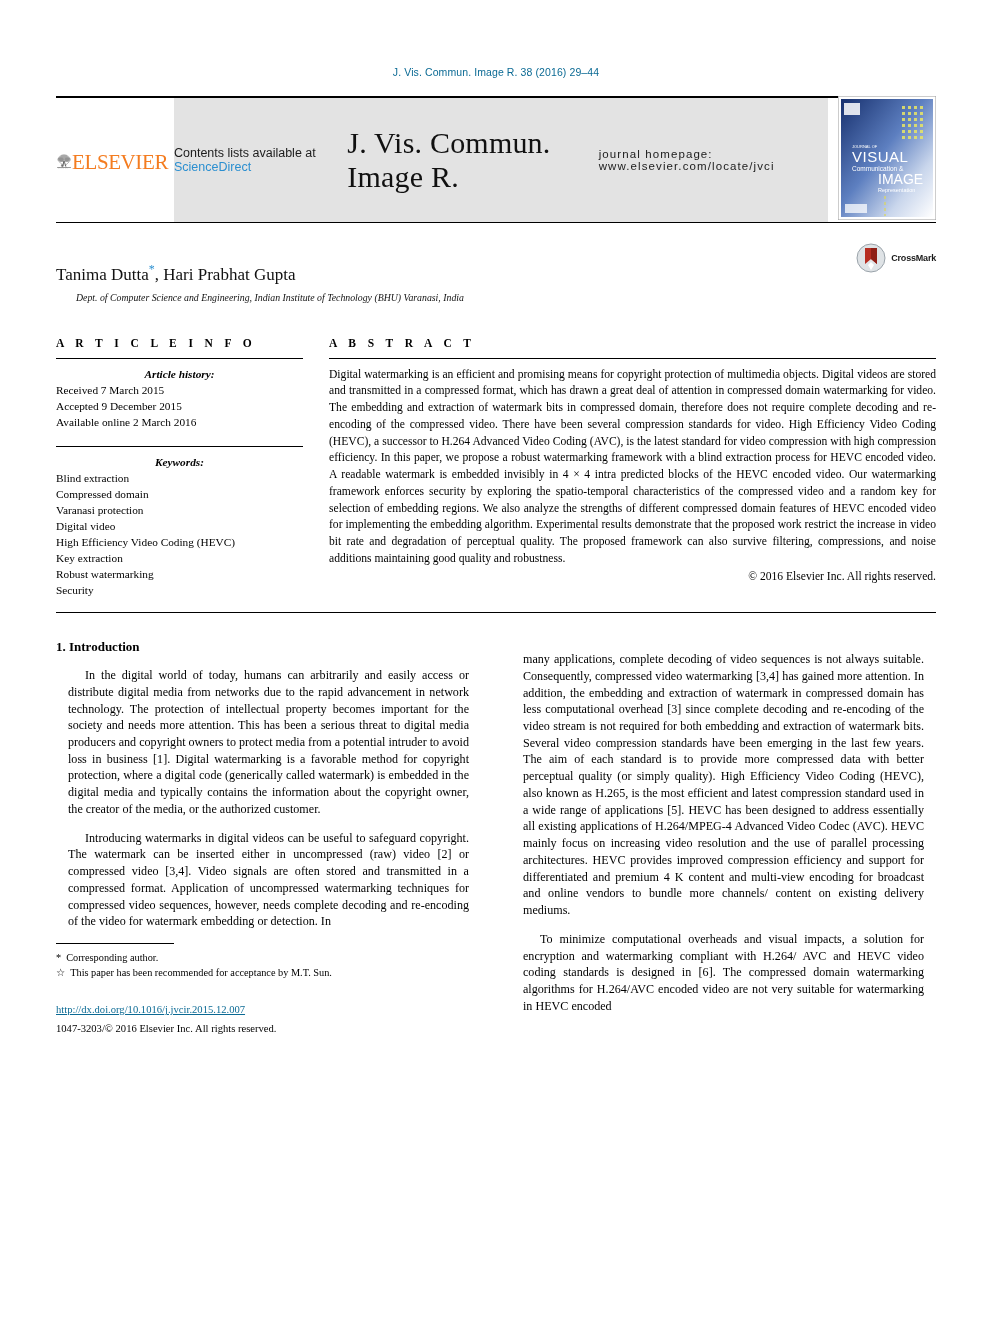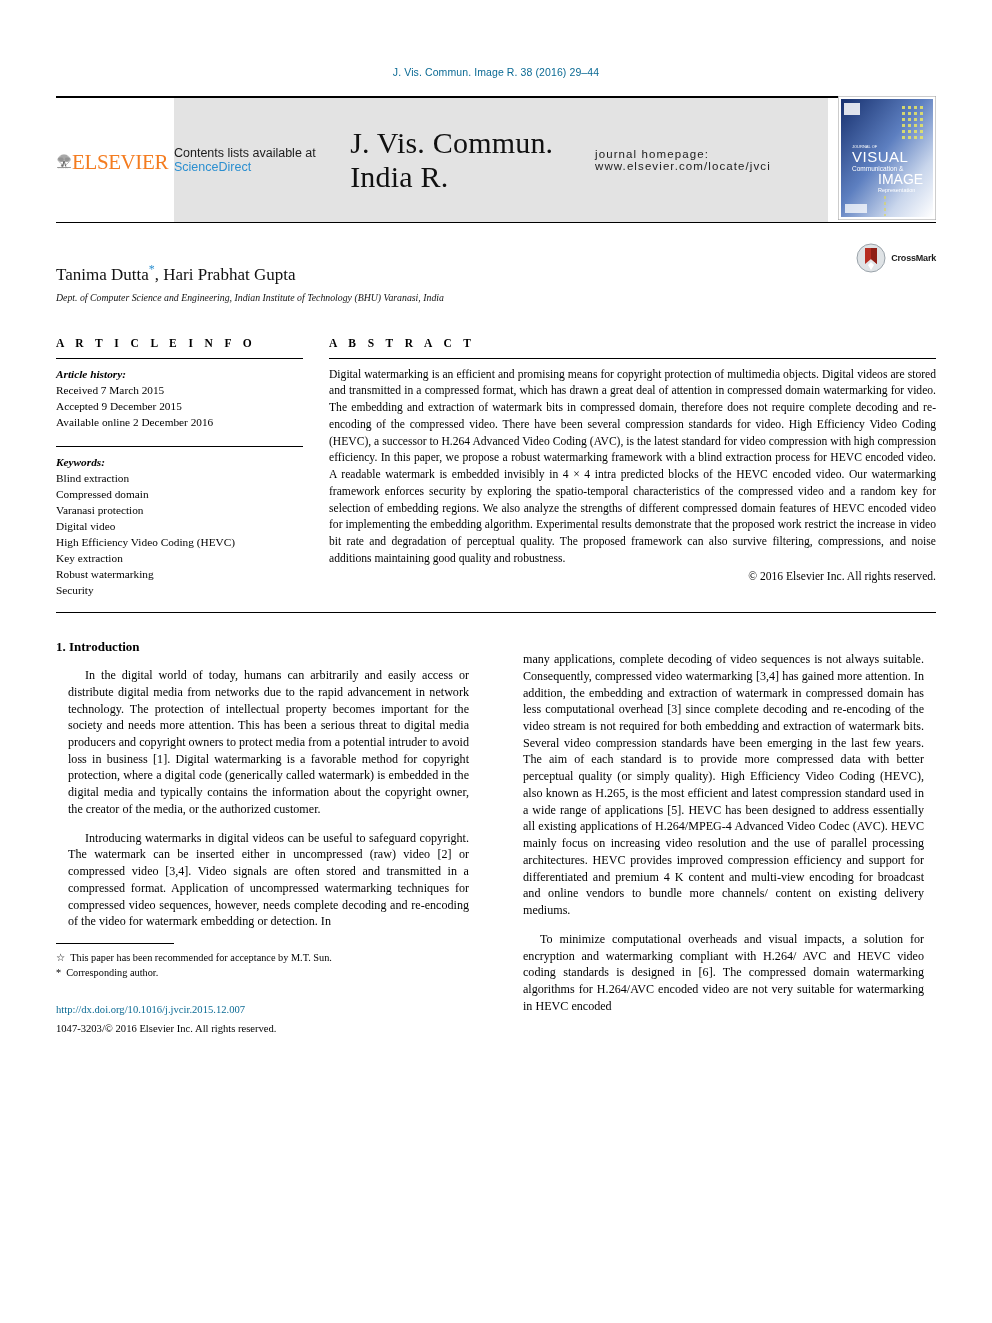--- a/index.html
+++ b/index.html
@@ -116,20 +116,21 @@
     margin-top: 15px;
     color: #111;
   }
   .authors .star { color: #2b8fd0; font-size: 12px; vertical-align: super; }
   .affiliation {
     font-family: "Liberation Serif", serif;
     font-style: italic;
     font-size: 9.8px;
     margin-top: 7px;
     color: #111;
+    margin-left: 20px;
   }
   .crossmark {
     position: absolute;
     right: 0;
     top: 20px;
     display: flex;
     align-items: center;
     gap: 5px;
   }
   .crossmark-label {
@@ -151,21 +152,21 @@
   .sec-head {
     font-family: "Liberation Serif", serif;
     font-size: 11.5px;
     font-weight: bold;
     letter-spacing: 4.4px;
     margin-bottom: 9px;
   }
   .hr-thin { border-top: 1px solid #000; }
   .hr-mid  { border-top: 1.6px solid #000; }
   .info-group { padding-top: 7px; font-size: 11.3px; line-height: 1.42; }
-  .info-label { font-style: italic; font-weight: bold; }
+  .info-label { font-style: italic; font-weight: bold; text-align: center; }
   .info-group div { white-space: nowrap; }
   .kw-block { margin-top: 16px; }
   .abstract-body {
     padding-top: 8px;
     font-size: 11.6px;
     line-height: 1.445;
     text-align: justify;
   }
   .copyright-line {
     text-align: right;
@@ -213,20 +214,21 @@
     font-size: 10.3px;
     line-height: 1.5;
     padding-left: 13px;
     text-indent: -13px;
   }
   .fn .mark { padding-right: 5px; }
   .doi-block { margin-top: 23px; }
   .doi-link {
     color: #0b6a94;
     font-size: 10.6px;
+    text-decoration: underline;
     display: block;
     line-height: 1.35;
   }
   .issn {
     font-size: 10.6px;
     line-height: 1.35;
   }
 </style>
 </head>
 <body>
@@ -253,21 +255,21 @@
           <path d="M12 79 q6 -5 11 0" stroke="#7a7a7a" stroke-width="2" fill="none"></path>
           <path d="M30 79 q6 -5 11 0" stroke="#7a7a7a" stroke-width="2" fill="none"></path>
           <path d="M50 79 q6 -5 11 0" stroke="#7a7a7a" stroke-width="2" fill="none"></path>
         </g>
       </svg>
       <div class="elsevier-word">ELSEVIER</div>
     </div>
 
     <div class="masthead-center">
       <div class="contents-line"><span>Contents lists available at </span><span class="sd">ScienceDirect</span></div>
-      <div class="journal-title">J. Vis. Commun. India R.</div>
+      <div class="journal-title">J. Vis. Commun. Image R.</div>
       <div class="homepage-line">journal homepage: www.elsevier.com/locate/jvci</div>
     </div>
 
     <div class="cover-thumb">
       <svg width="98" height="124" viewBox="0 0 98 124">
         <defs>
           <linearGradient id="cv" x1="0" y1="0" x2="1" y2="1">
             <stop offset="0%" stop-color="#17306e"></stop>
             <stop offset="45%" stop-color="#5d7fc0"></stop>
             <stop offset="75%" stop-color="#c9d6ec"></stop>
@@ -337,21 +339,21 @@
 
   <div class="info-abstract">
 
     <div class="col-info">
       <div class="sec-head">A R T I C L E  I N F O</div>
       <div class="hr-thin"></div>
       <div class="info-group">
         <div class="info-label">Article history:</div>
         <div>Received 7 March 2015</div>
         <div>Accepted 9 December 2015</div>
-        <div>Available online 2 December 2016</div>
+        <div>Available online 2 March 2016</div>
       </div>
       <div class="kw-block">
         <div class="hr-mid"></div>
         <div class="info-group">
           <div class="info-label">Keywords:</div>
           <div>Blind extraction</div>
           <div>Compressed domain</div>
           <div>Varanasi protection</div>
           <div>Digital video</div>
           <div>High Efficiency Video Coding (HEVC)</div>
@@ -379,21 +381,21 @@
       <p class="para">Introducing watermarks in digital videos can be useful to safeguard copyright. The watermark can be inserted either in uncompressed (raw) video [2] or compressed video [3,4]. Video signals are often stored and transmitted in a compressed format. Application of uncompressed watermarking techniques for compressed video sequences, however, needs complete decoding and re-encoding of the video for watermark embedding or detection. In</p>
     </div>
     <div class="bcol">
       <p class="para" style="text-indent:0">many applications, complete decoding of video sequences is not always suitable. Consequently, compressed video watermarking [3,4] has gained more attention. In addition, the embedding and extraction of watermark in compressed domain has less computational overhead [3] since complete decoding and re-encoding of the video stream is not required for both embedding and extraction of watermark bits. Several video compression standards have been emerging in the last few years. The aim of each standard is to provide more compressed data with better perceptual quality (or simply quality). High Efficiency Video Coding (HEVC), also known as H.265, is the most efficient and latest compression standard used in a wide range of applications [5]. HEVC has been designed to address essentially all existing applications of H.264/MPEG-4 Advanced Video Codec (AVC). HEVC mainly focus on increasing video resolution and the use of parallel processing architectures. HEVC provides improved compression efficiency and support for differentiated and premium 4 K content and multi-view encoding for broadcast and online vendors to bundle more channels/ content on existing delivery mediums.</p>
       <p class="para">To minimize computational overheads and visual impacts, a solution for encryption and watermarking compliant with H.264/ AVC and HEVC video coding standards is designed in [6]. The compressed domain watermarking algorithms for H.264/AVC encoded video are not very suitable for watermarking in HEVC encoded</p>
     </div>
   </div>
 
   <div class="footnotes">
     <div class="fn-rule"></div>
+    <div class="fn"><span class="mark">*</span><span>Corresponding author.</span></div>
     <div class="fn"><span class="mark">☆</span><span>This paper has been recommended for acceptance by M.T. Sun.</span></div>
-    <div class="fn"><span class="mark">*</span><span>Corresponding author.</span></div>
     <div class="doi-block">
       <span class="doi-link">http://dx.doi.org/10.1016/j.jvcir.2015.12.007</span>
       <span class="issn">1047-3203/© 2016 Elsevier Inc. All rights reserved.</span>
     </div>
   </div>
 
 </div>
 
 </body></html>

